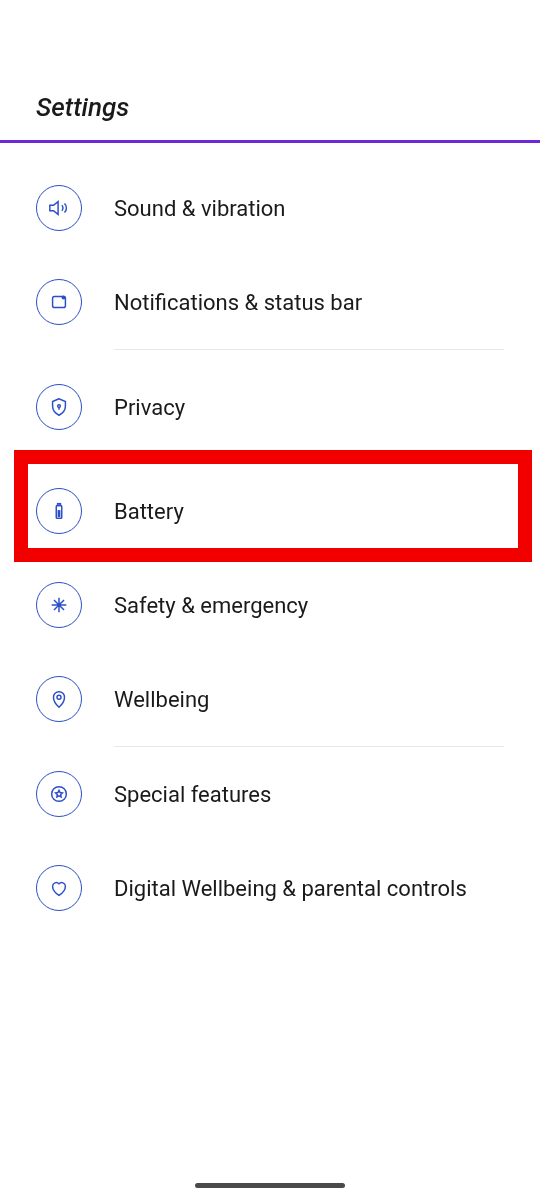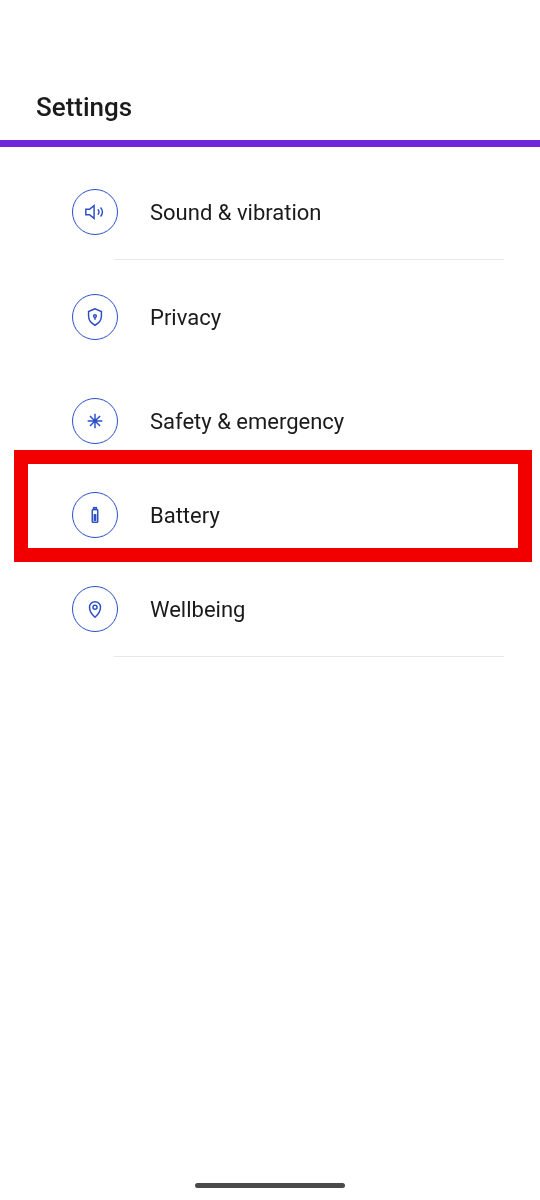--- a/index.html
+++ b/index.html
@@ -6,36 +6,36 @@
     body {
       width: 540px;
       height: 1200px;
       background: #ffffff;
       font-family: -apple-system, BlinkMacSystemFont, 'Segoe UI', Roboto, sans-serif;
       overflow: hidden;
       position: relative;
     }
     .header {
       padding: 92px 36px 18px 36px;
-      border-bottom: 7px solid #6d28d9;
+      border-bottom: 3px solid #6d28d9;
+      font-style: italic;
     }
     .header-title {
       font-size: 26px;
       font-weight: 500;
       color: #1a1a1a;
     }
     .list {
       padding: 18px 0 0 0;
     }
     .item {
       display: flex;
       align-items: center;
       padding: 24px 36px;
       position: relative;
-      margin-left: 36px;
     }
     .icon-circle {
       width: 46px;
       height: 46px;
       border: 1.5px solid #2b4fc7;
       border-radius: 50%;
       display: flex;
       align-items: center;
       justify-content: center;
       flex-shrink: 0;
@@ -100,66 +100,92 @@
     <div class="icon-circle">
       <svg viewBox="0 0 24 24">
           <path d="M11 5 6 9H2v6h4l5 4V5z"></path>
           <path d="M15 9a4 4 0 0 1 0 6"></path>
           <path d="M18 7a7 7 0 0 1 0 10"></path>
         </svg>
     </div>
     <span class="item-label">Sound &amp; vibration</span>
   </div>
 
+  <div class="item">
+    <div class="icon-circle">
+      <svg viewBox="0 0 24 24">
+          <rect x="5" y="6" width="14" height="12" rx="2"></rect>
+          <circle cx="17" cy="7" r="2.2" fill="#2b4fc7" stroke="none"></circle>
+        </svg>
+    </div>
+    <span class="item-label">Notifications &amp; status bar</span>
+  </div>
 
   <div class="divider"></div>
 
 
   <div class="item privacy">
     <div class="icon-circle">
       <svg viewBox="0 0 24 24">
           <path d="M12 3 5 6v5c0 5 3 8 7 10 4-2 7-5 7-10V6l-7-3z"></path>
           <circle cx="12" cy="11" r="1.5"></circle>
           <path d="M12 12v3"></path>
         </svg>
     </div>
     <span class="item-label">Privacy</span>
   </div>
 
   <div class="item">
     <div class="icon-circle">
       <svg viewBox="0 0 24 24">
-          <path d="M12 4v16M4 12h16M6.5 6.5l11 11M17.5 6.5l-11 11"></path>
-        </svg>
-    </div>
-    <span class="item-label">Safety &amp; emergency</span>
-  </div>
-
-  <div class="item">
-    <div class="icon-circle">
-      <svg viewBox="0 0 24 24">
           <rect x="9" y="6" width="6" height="14" rx="1"></rect>
           <rect x="10.5" y="4" width="3" height="2"></rect>
           <rect x="10.5" y="11" width="3" height="7.5" fill="#2b4fc7" stroke="none"></rect>
         </svg>
     </div>
     <span class="item-label">Battery</span>
+  </div>
+
+  <div class="item">
+    <div class="icon-circle">
+      <svg viewBox="0 0 24 24">
+          <path d="M12 4v16M4 12h16M6.5 6.5l11 11M17.5 6.5l-11 11"></path>
+        </svg>
+    </div>
+    <span class="item-label">Safety &amp; emergency</span>
   </div>
 
 
   <div class="item">
     <div class="icon-circle">
       <svg viewBox="0 0 24 24">
           <path d="M12 21s-6-5.5-6-11a6 6 0 0 1 12 0c0 5.5-6 11-6 11z"></path>
           <circle cx="12" cy="10" r="2.2"></circle>
         </svg>
     </div>
     <span class="item-label">Wellbeing</span>
   </div>
 
   <div class="divider"></div>
 
+  <div class="item">
+    <div class="icon-circle">
+      <svg viewBox="0 0 24 24">
+          <circle cx="12" cy="12" r="8"></circle>
+          <path d="M12 8l1.2 2.4 2.6.4-1.9 1.8.4 2.6L12 14l-2.3 1.2.4-2.6-1.9-1.8 2.6-.4L12 8z"></path>
+        </svg>
+    </div>
+    <span class="item-label">Special features</span>
+  </div>
 
+  <div class="item">
+    <div class="icon-circle">
+      <svg viewBox="0 0 24 24">
+          <path d="M12 20s-7-4.5-7-10a4 4 0 0 1 7-2.5A4 4 0 0 1 19 10c0 5.5-7 10-7 10z"></path>
+        </svg>
+    </div>
+    <span class="item-label">Digital Wellbeing &amp; parental controls</span>
+  </div>
 
 </div>
 
 <div class="highlight"></div>
 <div class="nav-bar"></div>
 
 </body></html>

